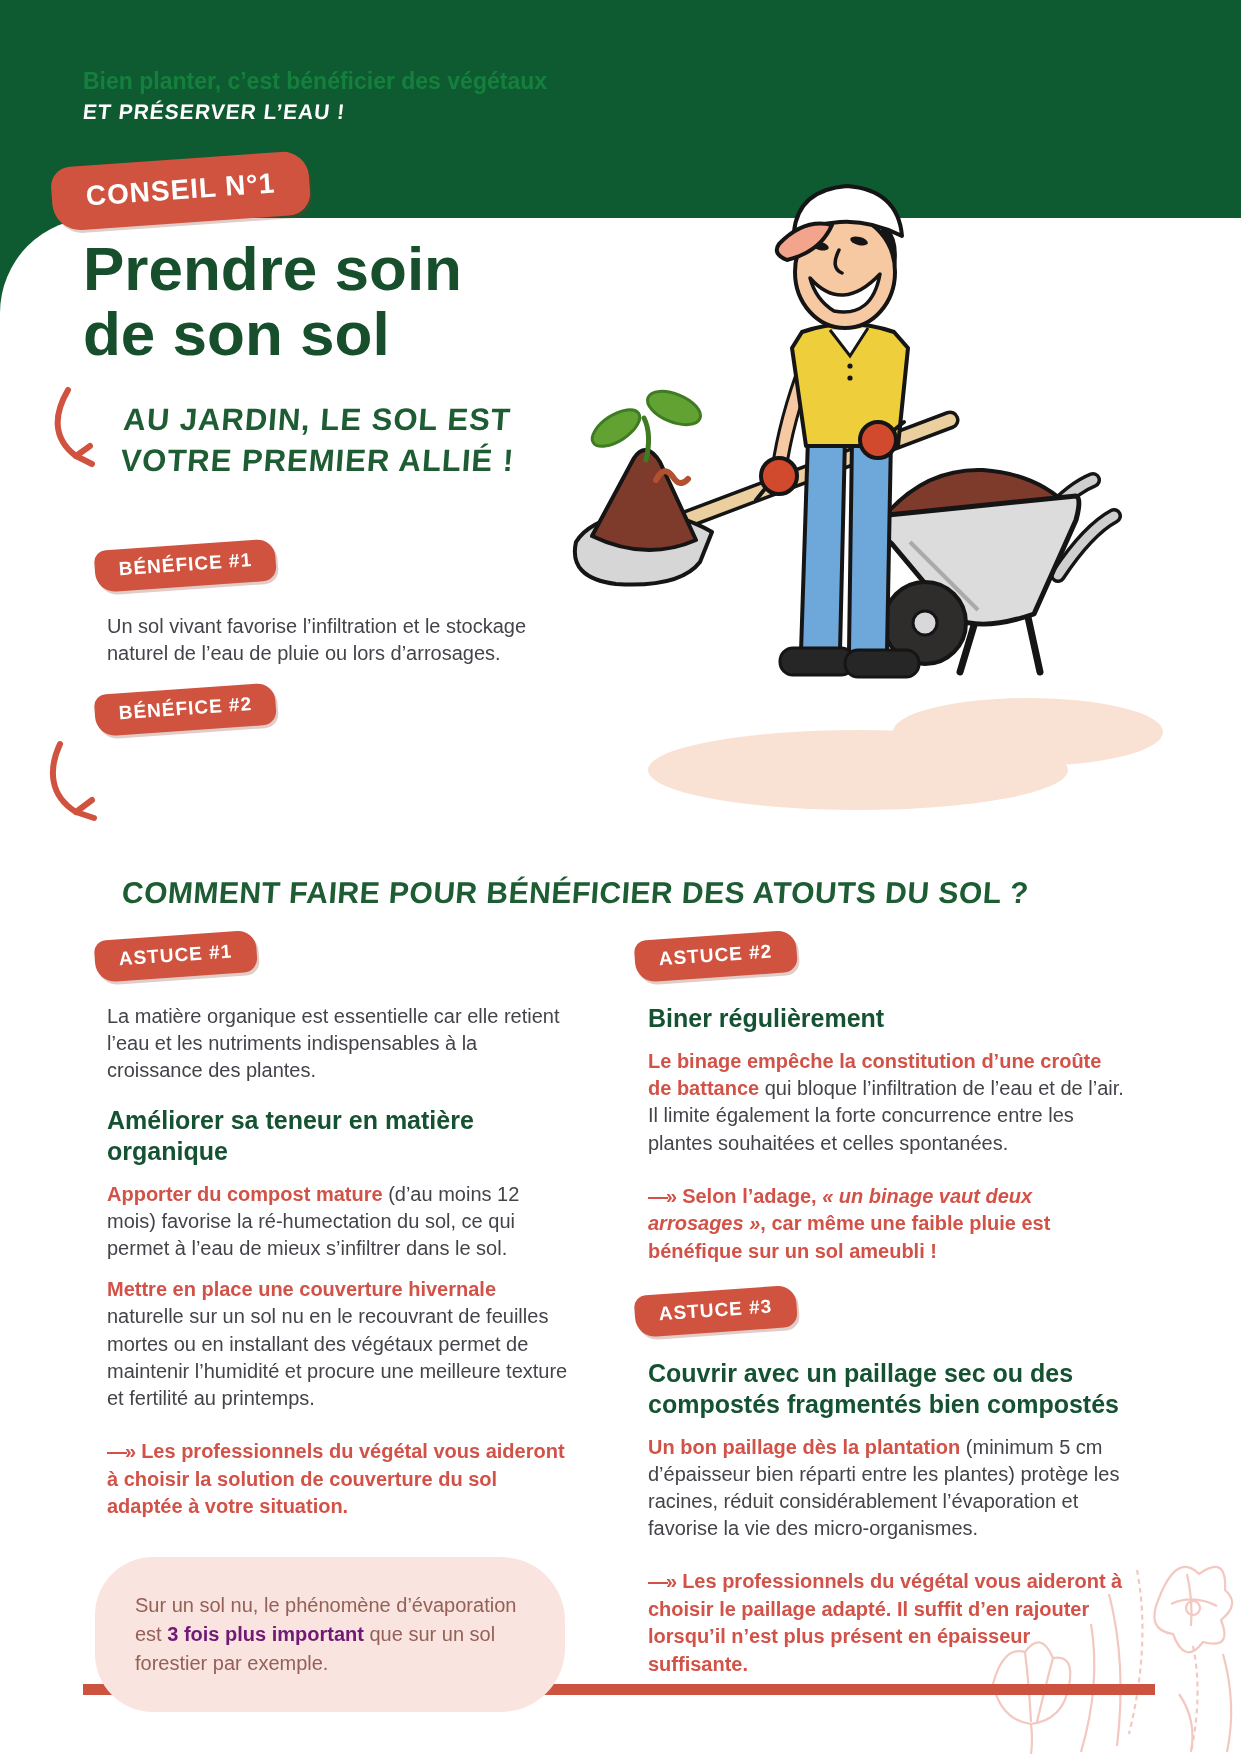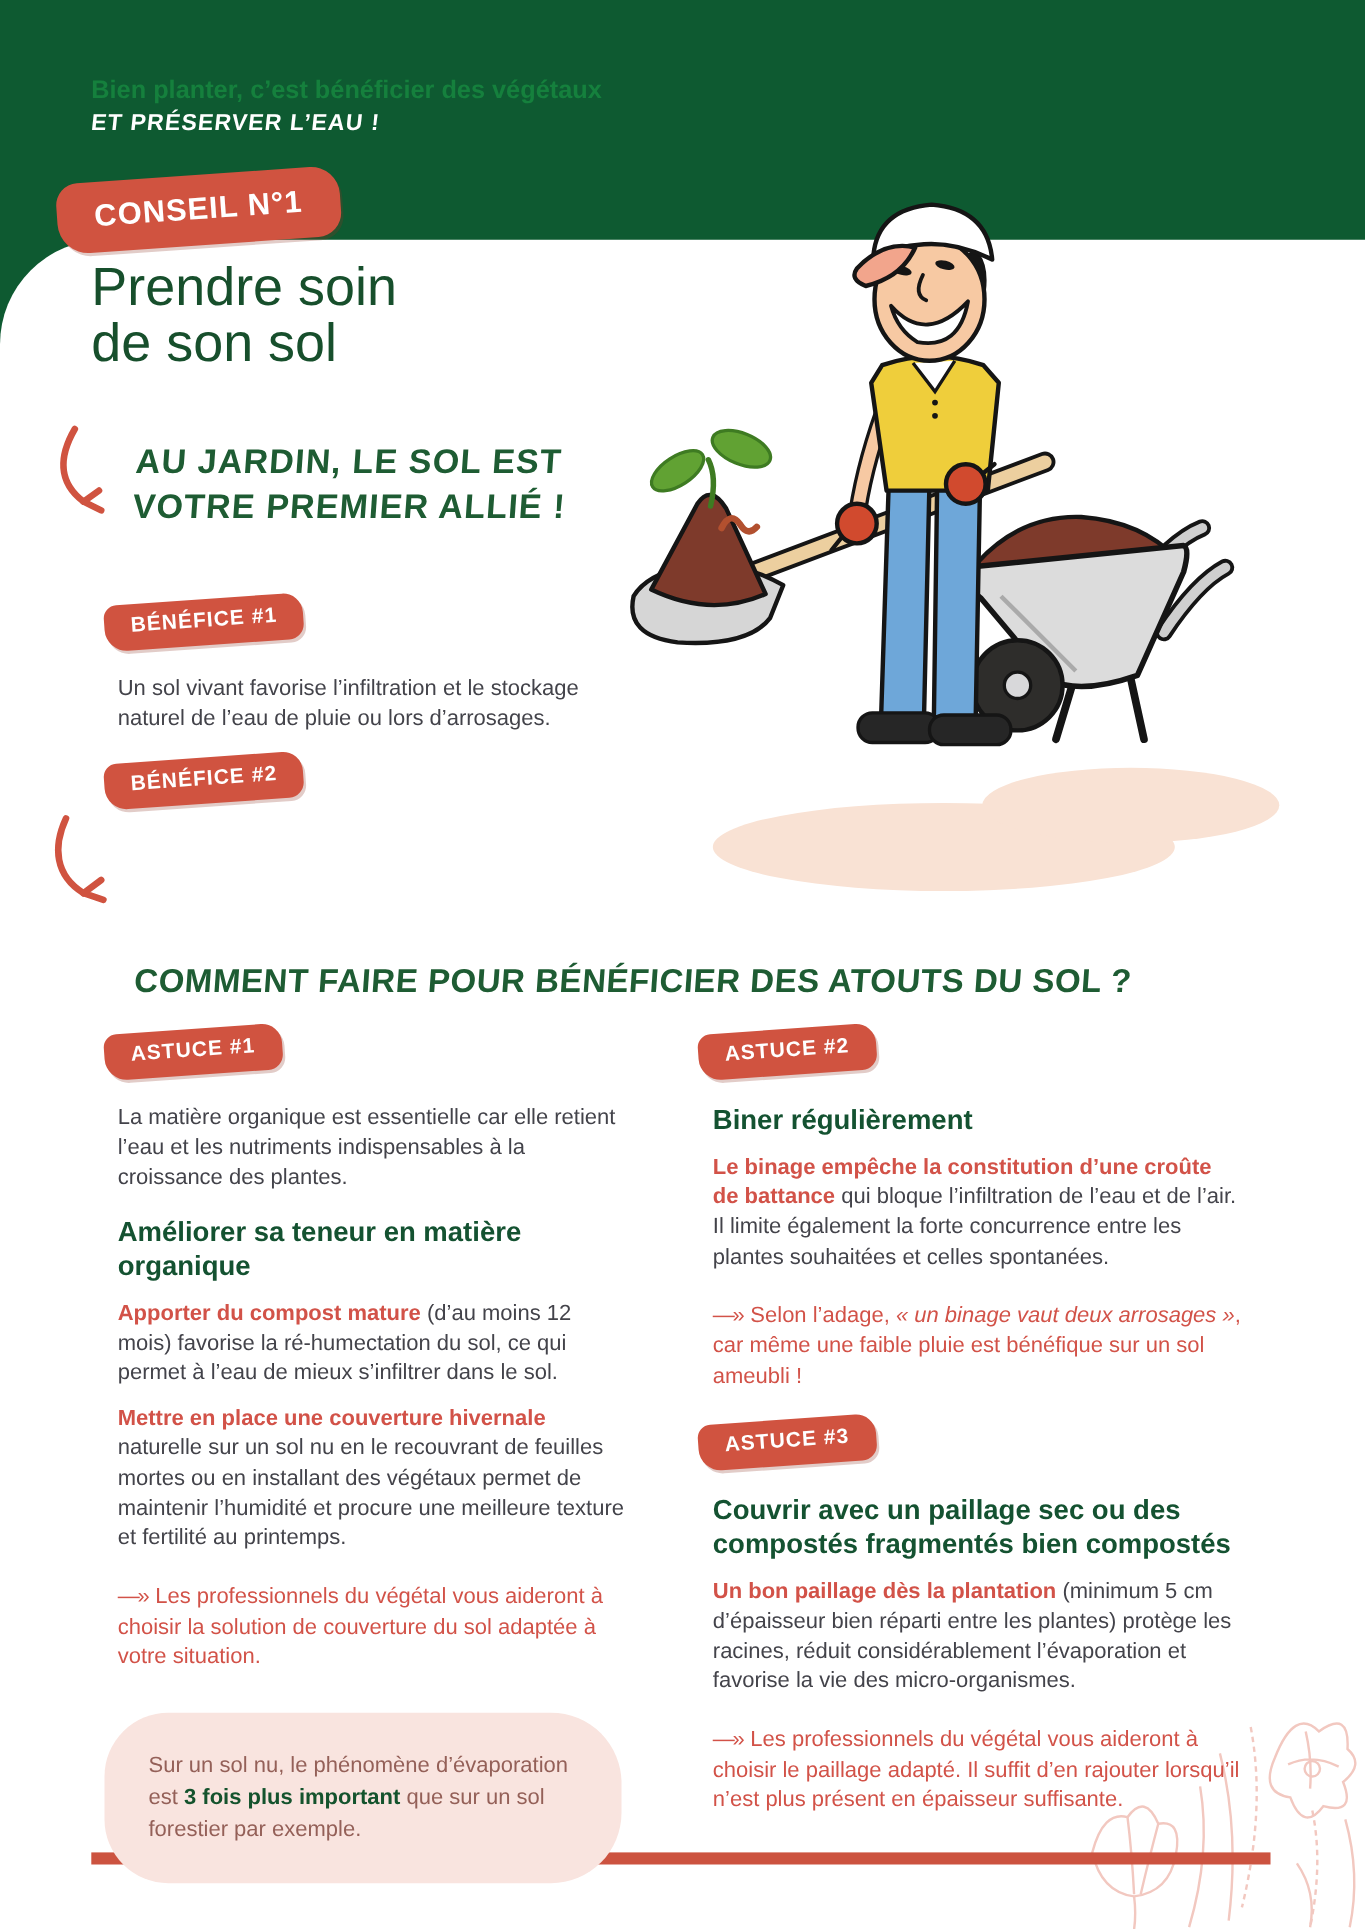--- a/index.html
+++ b/index.html
@@ -21,58 +21,58 @@
 
   
   .badge{display:inline-block;background:#d05340;color:#ffffff;font-weight:800;
          transform:rotate(-4deg);letter-spacing:1px;transform-origin:left center;
          box-shadow:2px 3px 0 rgba(140,50,35,.25);}
   .badge-conseil{position:absolute;left:52px;top:168px;font-size:28px;padding:15px 34px 17px;
                  border-radius:20px 26px 22px 28px;z-index:6;}
   .badge-small{font-size:19px;padding:9px 24px 11px;border-radius:12px 18px 14px 20px;}
 
   
-  .title{position:absolute;left:83px;top:236px;font-size:49px;font-weight:400;color:#174f2c;
+  .title{position:absolute;left:83px;top:236px;font-size:62px;font-weight:700;color:#174f2c;
          line-height:1.05;z-index:4;}
   .title span{display:block;}
   .hand{font-weight:800;color:#1e5c33;transform:skewX(-4deg);transform-origin:left center;}
   .intro-heading{position:absolute;left:122px;top:400px;font-size:31px;line-height:1.32;
                  letter-spacing:1px;z-index:4;}
   .intro-heading span{display:block;}
   .section-heading{position:absolute;left:122px;top:876px;font-size:30px;letter-spacing:.5px;
                    white-space:nowrap;z-index:4;}
 
   
   .arrow1{position:absolute;left:46px;top:386px;z-index:4;}
   .arrow2{position:absolute;left:42px;top:740px;z-index:4;}
 
   
   .body-text{font-size:20px;color:#43434a;line-height:1.36;margin:0;}
   .red-lead{color:#d25248;font-weight:800;}
-  .callout{color:#d25248;font-weight:400;font-size:20px;line-height:1.38;margin:0;}
+  .callout{color:#d25248;font-weight:700;font-size:20px;line-height:1.38;margin:0;}
   .callout .arrow-glyph{margin-right:7px;letter-spacing:-2px;}
   .callout .ital{font-style:italic;}
   .subhead{font-size:25px;font-weight:800;color:#145231;line-height:1.24;margin:12px;}
 
   .benefits{position:absolute;left:95px;top:551px;width:480px;z-index:4;}
   .benefits .body-text{margin:18px 0 28px 12px;width:452px;}
 
   .col-left{position:absolute;left:95px;top:941px;width:478px;z-index:4;}
   .col-right{position:absolute;left:635px;top:941px;width:500px;z-index:4;}
   .badge-wrap{margin:0 0 20px;}
   .col-left .body-text,.col-left .callout{width:462px;margin-left:12px;}
   .col-left .subhead{margin-left:12px;width:440px;}
   .col-right .body-text,.col-right .callout,.col-right .subhead{margin-left:13px;width:480px;}
   .sp-a{margin-bottom:20px;} .sp-b{margin-bottom:14px;}
   .sp-d{margin-bottom:26px;} .sp-e{margin-bottom:30px;} .sp-f{margin-top:34px;}
 
   .note-box{background:#f9e4df;border-radius:58px 64px 64px 58px;padding:34px 36px 34px 40px;
             width:470px;box-sizing:border-box;margin:36px 0 0;color:#946058;font-size:20px;
             line-height:1.45;}
-  .note-box b{color:#14532d;font-weight:800;}
+  .note-box b{color:#701a75;font-weight:800;}
 
   
   .footer-bar{position:absolute;left:83px;top:1684px;width:1072px;height:11px;background:#cc5340;z-index:3;}
   .flowers{position:absolute;right:0;bottom:0;z-index:1;}
   .illustration{position:absolute;left:558px;top:180px;z-index:2;}
 </style>
 </head>
 <body>
 
 <div id="page">

